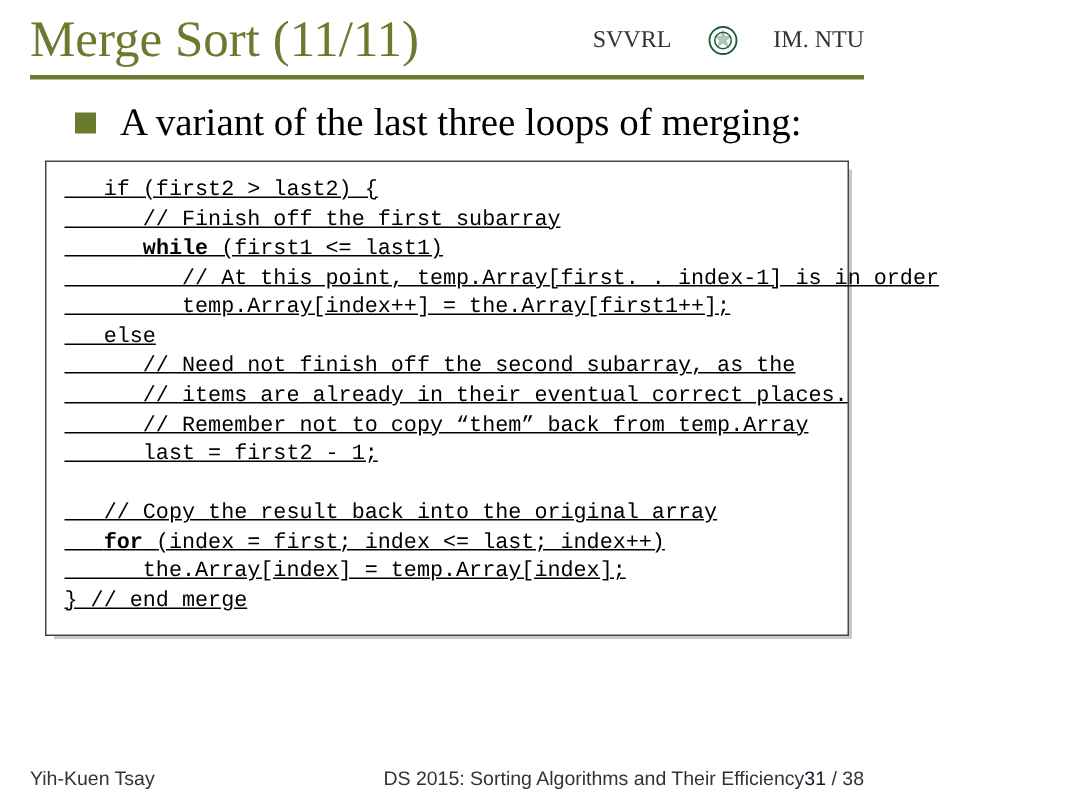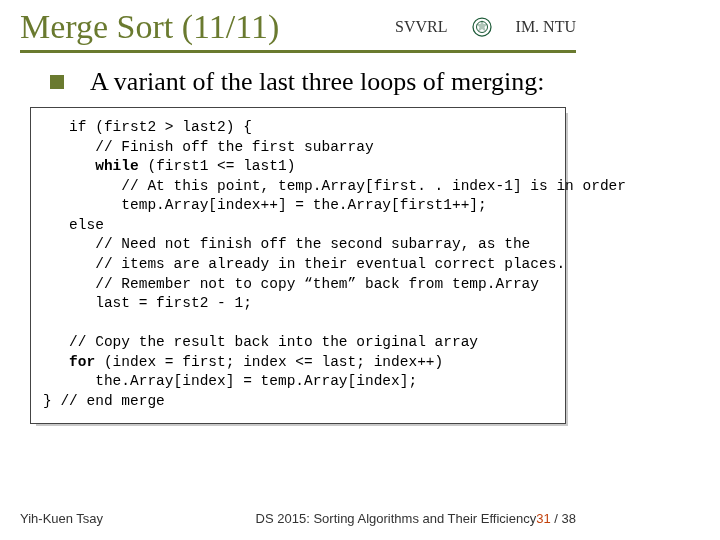--- a/index.html
+++ b/index.html
@@ -3,32 +3,32 @@
 <meta charset="utf-8">
 <style>
   * { margin: 0; padding: 0; box-sizing: border-box; }
   html, body { width: 720px; height: 540px; font-family: Georgia, 'Times New Roman', serif; background: #fff; }
   .slide { width: 596px; height: 540px; position: relative; padding: 0 20px; }
   .header { display: flex; justify-content: space-between; align-items: center; padding: 8px 0 4px 0; }
   .title { color: #6a7a2f; font-size: 34px; font-weight: normal; font-family: Georgia, serif; }
   .top-right { display: flex; align-items: center; gap: 24px; color: #333; font-size: 16px; }
   .logo { width: 20px; height: 20px; }
   .hr { height: 3px; background: #6a7a2f; margin-bottom: 14px; }
-  .bullet-line { display: flex; align-items: center; gap: 26px; margin-left: 30px; margin-bottom: 10px; }
+  .bullet-line { display: flex; align-items: center; gap: 16px; margin-left: 30px; margin-bottom: 10px; }
   .bullet { width: 14px; height: 14px; background: #6a7a2f; flex-shrink: 0; }
   .bullet-text { font-size: 26px; color: #000; font-family: Georgia, serif; }
-  .codebox-wrap { position: relative; margin: 0 10px 16px 10px; }
+  .codebox-wrap { position: relative; margin: 0 10px 16px 10px; text-decoration: underline; }
   .codebox-shadow { position: absolute; top: 6px; left: 6px; right: -2px; bottom: -2px; background: #c9c9c9; }
   .codebox { position: relative; border: 1px solid #444; background: #fff; padding: 10px 12px 12px 12px; font-family: "Courier New", Courier, monospace; font-size: 14.5px; line-height: 1.35; white-space: pre; color: #000; }
   .kw { font-weight: bold; }
   .footer { position: absolute; bottom: 14px; left: 20px; right: 20px; display: flex; justify-content: space-between; align-items: center; font-size: 13px; color: #333; font-family: Arial, sans-serif; }
   .footer .left { text-align: left; }
   .footer .center { text-align: right; flex: 1; }
   .footer .right { text-align: right; white-space: nowrap; }
-  .footer .right .cur { color: #c2410c; }
+  .footer .right .cur { color: #0f172a; }
 </style>
 </head>
 <body>
 
 <div class="slide">
 
   <div class="header">
     <div class="title">Merge Sort (11/11)</div>
     <div class="top-right">
       <span>SVVRL</span>

